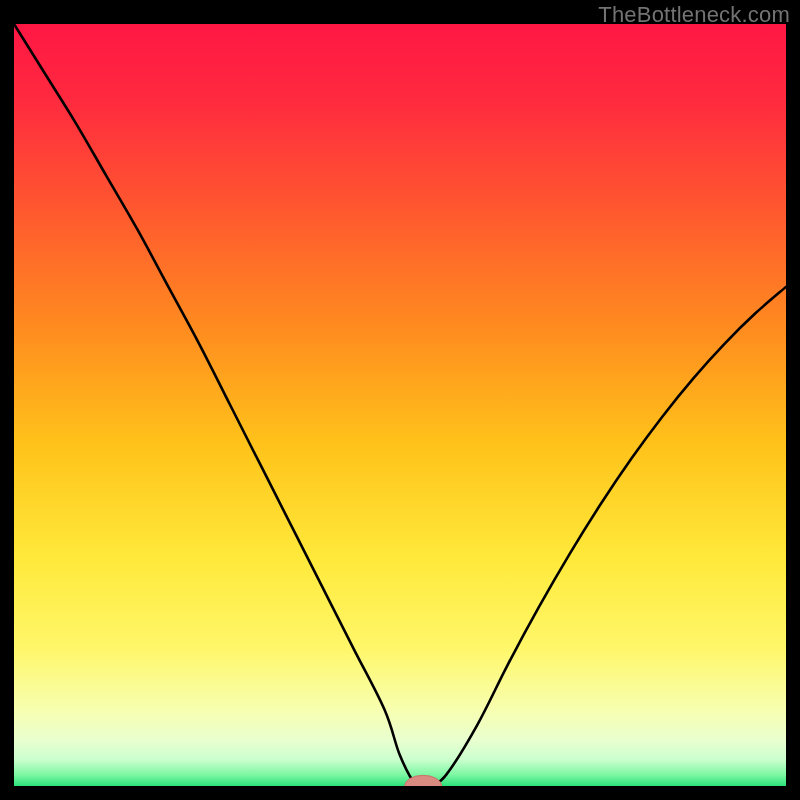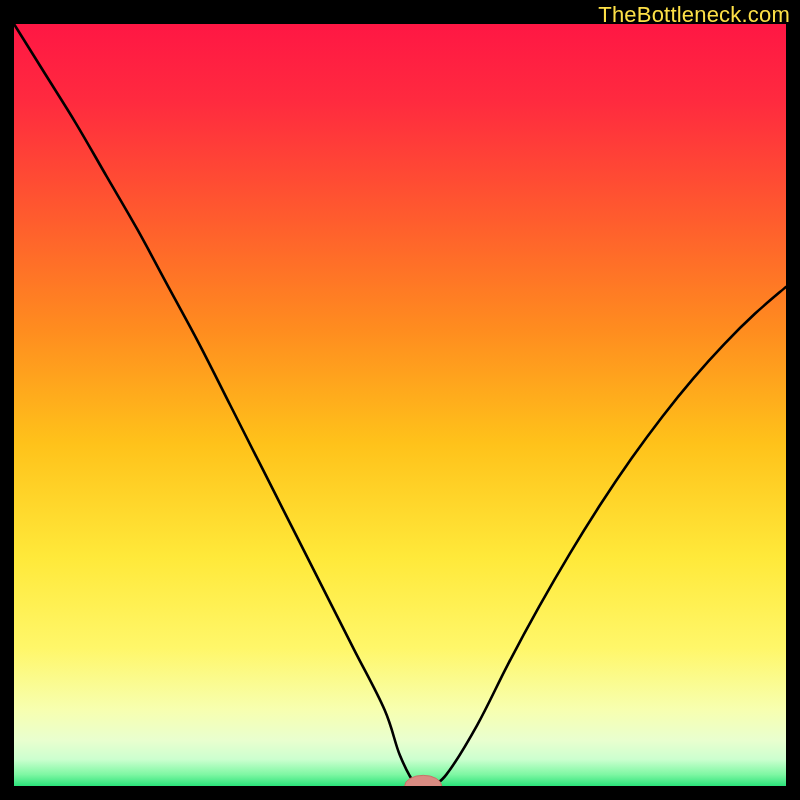--- a/index.html
+++ b/index.html
@@ -21,21 +21,21 @@
     position: absolute;
     left: 14px;
     top: 24px;
     width: 772px;
     height: 762px;
   }
   .watermark {
     position: absolute;
     top: 2px;
     right: 10px;
-    color: #fde047;
+    color: #737373;
     font-size: 22px;
     font-weight: 500;
     letter-spacing: 0.2px;
     user-select: none;
   }
   svg { display: block; }
 </style>
 </head>
 <body>
 

